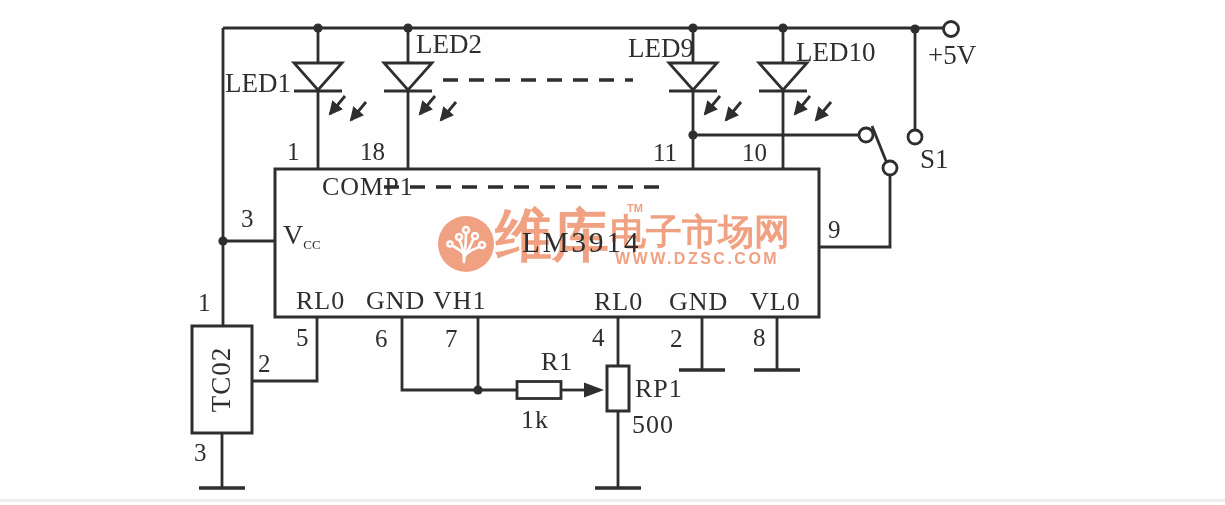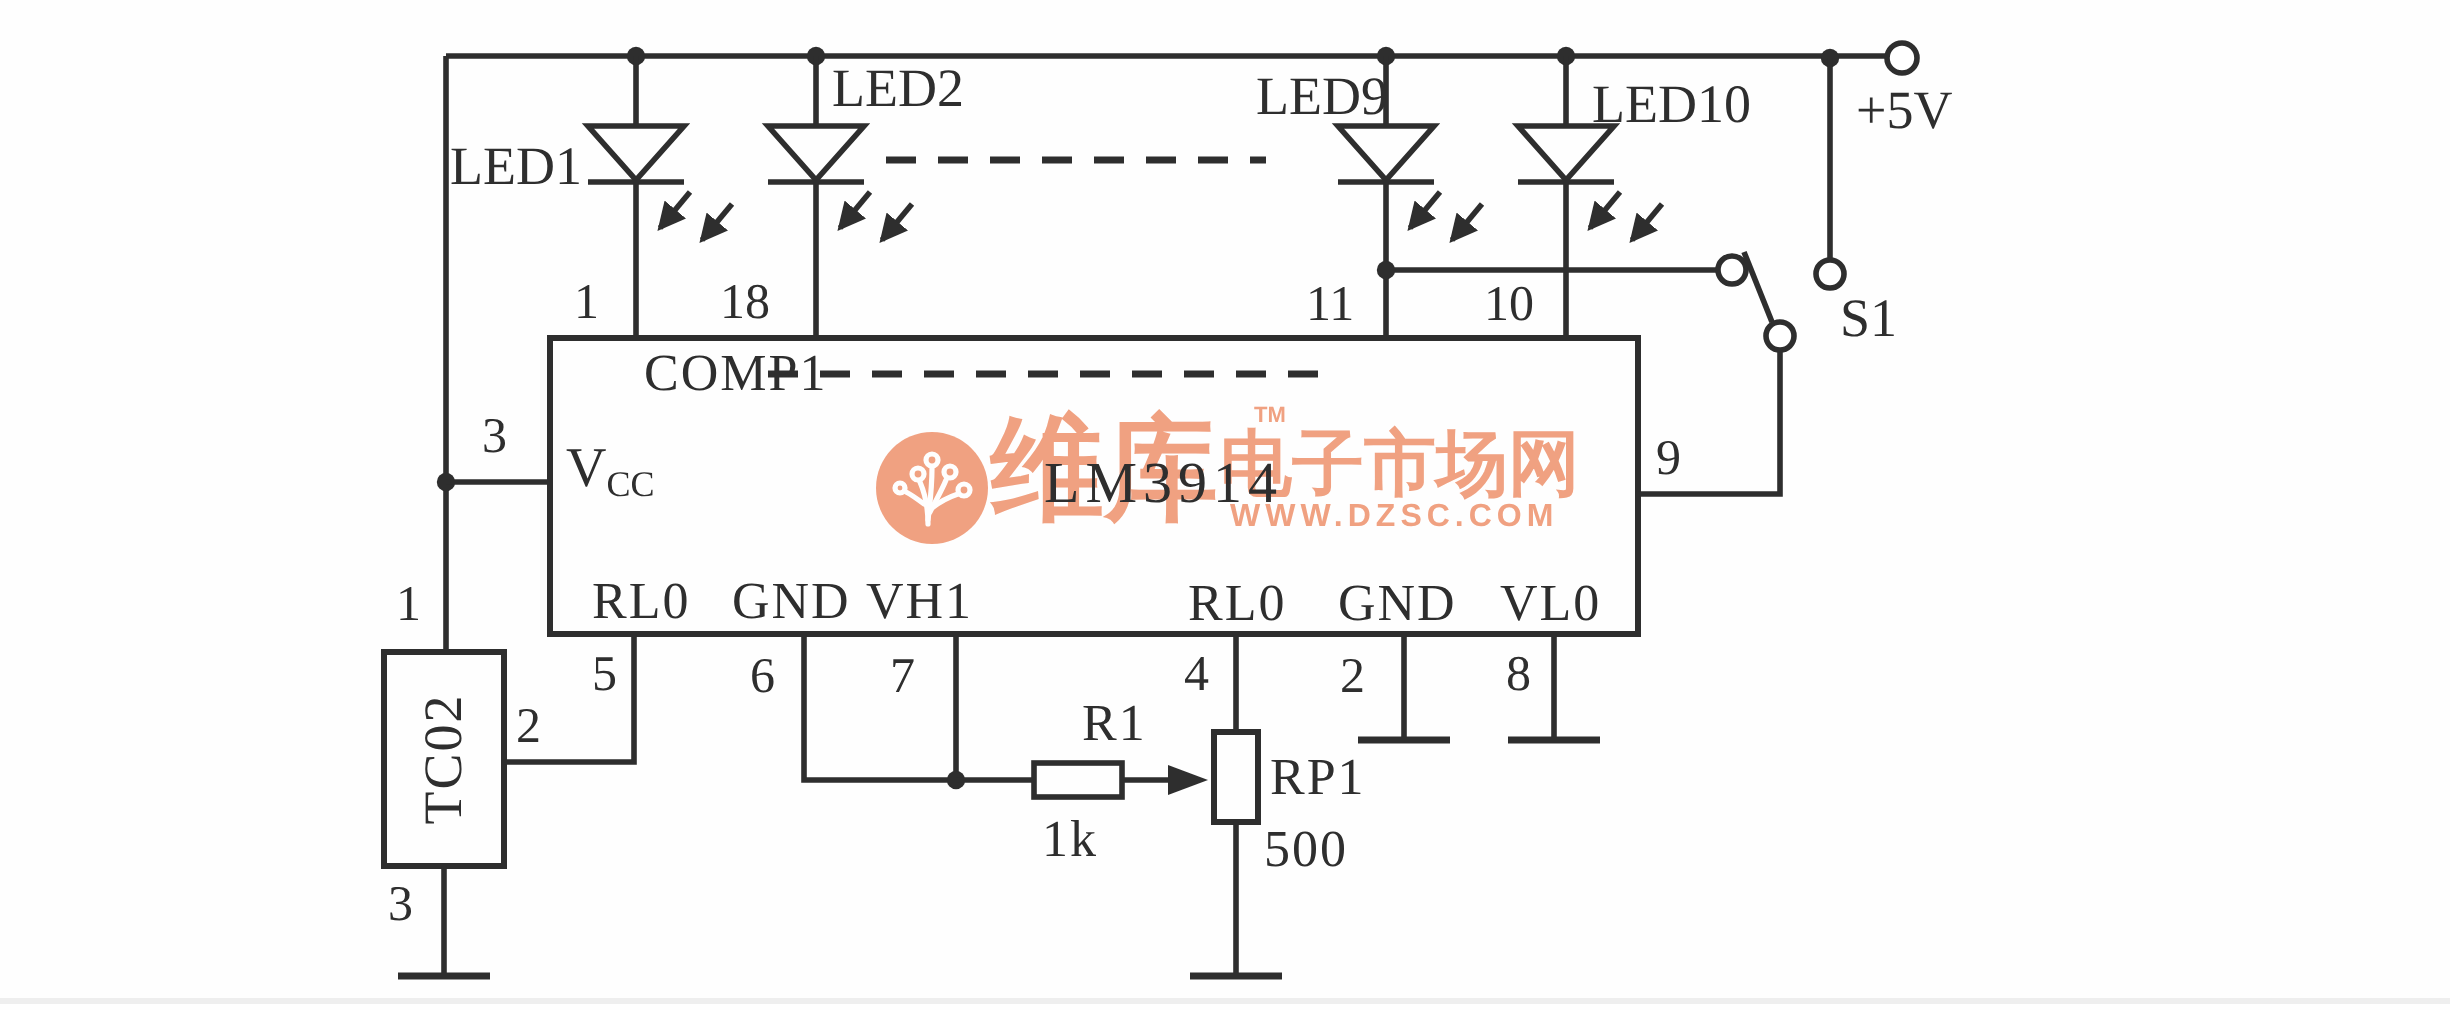--- a/index.html
+++ b/index.html
@@ -8,21 +8,21 @@
     font-family:"Liberation Serif",serif;
   }
   #circuit{position:absolute;left:0;top:0;z-index:1;}
   .lbl{
     position:absolute;z-index:3;color:#2e2e2e;white-space:nowrap;
     font-family:"Liberation Serif",serif;line-height:1;
   }
   .pin{font-size:25px;}
   .big{font-size:27px;font-family:Liberation Serif, serif;}
   .icl{font-size:26px;letter-spacing:1px;}
-  .sub{font-size:18px;vertical-align:-5px;letter-spacing:0;}
+  .sub{font-size:13px;vertical-align:-5px;letter-spacing:0;}
   .tcbox{
     position:absolute;left:192px;top:326px;width:60px;height:107px;z-index:3;
     display:flex;align-items:center;justify-content:center;
   }
   .tcbox span{transform:rotate(-90deg);font-size:27px;letter-spacing:1px;color:#2e2e2e;}
   
   .wm{position:absolute;z-index:2;opacity:.8;color:#ed8a62;font-family:"Liberation Sans",sans-serif;white-space:nowrap;line-height:1;}
   .wm-brand{left:495px;top:207px;font-size:57px;font-weight:bold;}
   .wm-tm{left:611px;top:203px;font-size:11px;font-weight:bold;margin-left:16px;}
   .wm-suffix{left:610px;top:214px;font-size:36px;font-weight:bold;}

